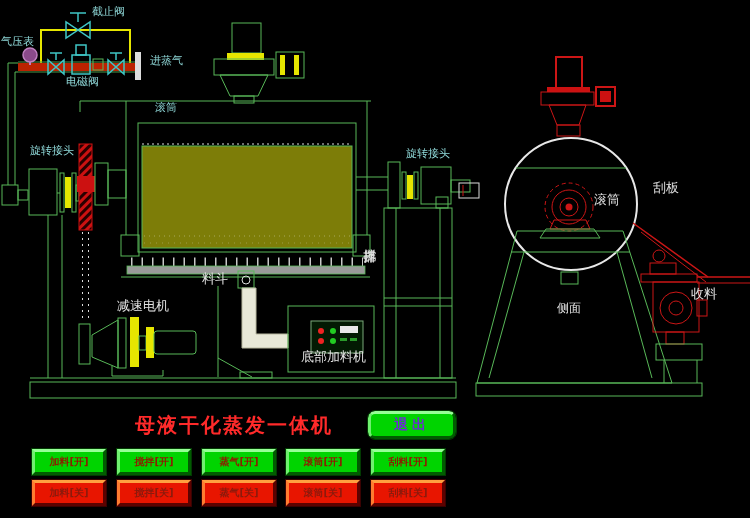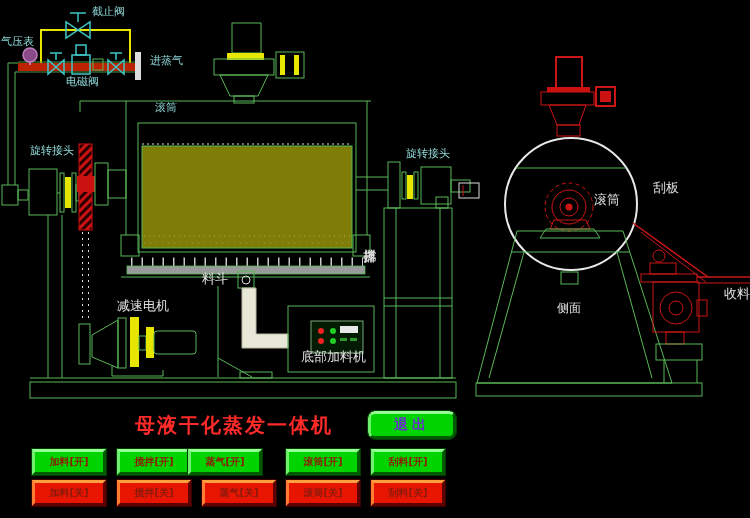--- a/index.html
+++ b/index.html
@@ -247,29 +247,29 @@
 <div class="lbl cyan" style="left:30px;top:145px;font-size:11px;">旋转接头</div>
 <div class="lbl cyan" style="left:406px;top:148px;font-size:11px;">旋转接头</div>
 <div class="lbl white vert" style="left:362px;top:238px;">搅拌器</div>
 <div class="lbl white" style="left:202px;top:272px;">料斗</div>
 <div class="lbl white" style="left:117px;top:299px;">减速电机</div>
 <div class="lbl white" style="left:301px;top:350px;">底部加料机</div>
 
 <div class="lbl white" style="left:594px;top:193px;">滚筒</div>
 <div class="lbl white" style="left:653px;top:181px;">刮板</div>
 <div class="lbl white" style="left:557px;top:302px;font-size:12px;">侧面</div>
-<div class="lbl white" style="left:715px;top:287px;padding-left:9px;">收料</div>
+<div class="lbl white" style="left:682px;top:287px;padding-left:9px;">收料</div>
 
 <div class="title">母液干化蒸发一体机</div>
 
 <div class="btn green exit" style="left:368px;top:411px;width:88px;height:28px;">退出</div>
 
 <div class="btn green" style="left:32px;top:449px;width:74px;height:26px;">加料[开]</div>
 <div class="btn green" style="left:117px;top:449px;width:74px;height:26px;">搅拌[开]</div>
-<div class="btn green" style="left:188px;top:449px;width:74px;height:26px;">蒸气[开]</div>
+<div class="btn green" style="left:202px;top:449px;width:74px;height:26px;">蒸气[开]</div>
 <div class="btn green" style="left:286px;top:449px;width:74px;height:26px;">滚筒[开]</div>
 <div class="btn green" style="left:371px;top:449px;width:74px;height:26px;">刮料[开]</div>
 
 <div class="btn red" style="left:32px;top:480px;width:74px;height:26px;">加料[关]</div>
 <div class="btn red" style="left:117px;top:480px;width:74px;height:26px;">搅拌[关]</div>
 <div class="btn red" style="left:202px;top:480px;width:74px;height:26px;">蒸气[关]</div>
 <div class="btn red" style="left:286px;top:480px;width:74px;height:26px;">滚筒[关]</div>
 <div class="btn red" style="left:371px;top:480px;width:74px;height:26px;">刮料[关]</div>
 
 </div>

